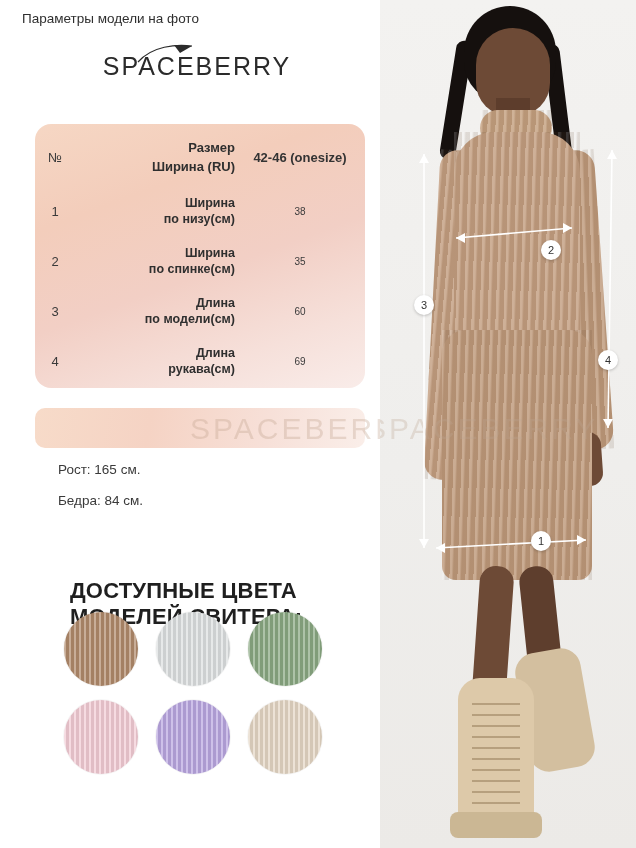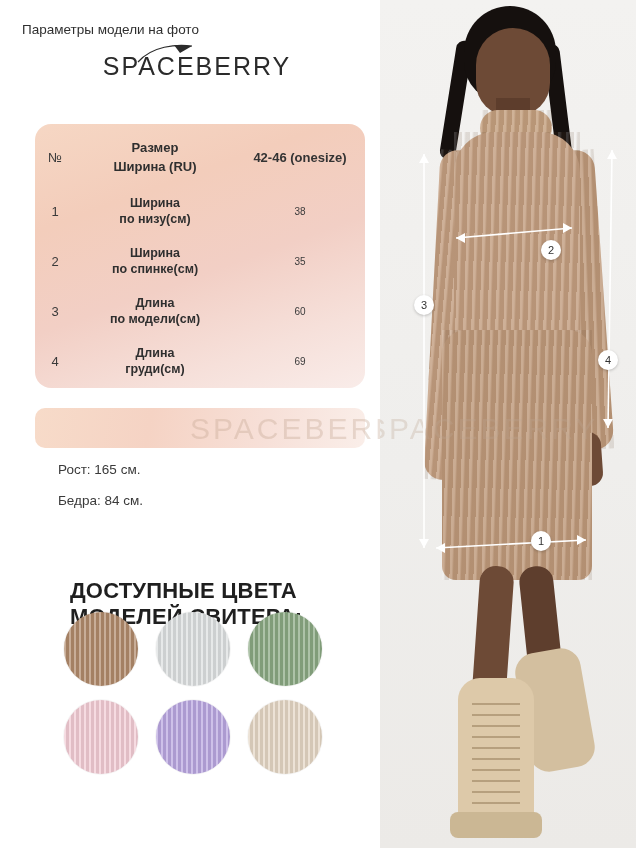--- a/index.html
+++ b/index.html
@@ -55,40 +55,40 @@
   .tbl {
     width: 100%;
     border-collapse: collapse;
     color: #2f2f2f;
   }
   .tbl td {
     padding: 0;
     vertical-align: middle;
   }
   .col-num { width: 40px; text-align: center; font-size: 13px; color: #3a3a3a; }
-  .col-name { width: 160px; text-align: center; font-size: 12.5px; line-height: 16px; font-weight: 700; color: #2f2f2f; }
+  .col-name { width: 160px; text-align: right; font-size: 12.5px; line-height: 16px; font-weight: 700; color: #2f2f2f; }
   .col-val { width: 130px; text-align: center; font-size: 10px; color: #3a3a3a; }
 
   .hdr-row td { padding-top: 14px; padding-bottom: 10px; }
   .hdr-name { font-size: 13px; font-weight: 700; line-height: 19px; }
   .hdr-val { font-size: 13px; font-weight: 700; color: #333; }
 
   .body-row td { height: 50px; }
 
   
   .model-pill {
     position: absolute;
     left: 35px; top: 408px;
     width: 330px; height: 40px;
     border-radius: 10px;
     background: linear-gradient(100deg, #f7dbc9 0%, #f5d3c4 35%, #f7e0d8 70%, #faeee9 100%);
   }
   .model-pill-text {
     position: absolute;
-    left: 22px; top: 22px;
+    left: 22px; top: 11px;
     font-size: 13.5px;
     color: #2f2f2f;
   }
   .model-lines {
     position: absolute;
     left: 58px; top: 462px;
     width: 300px;
   }
   .model-lines div {
     font-size: 13.5px;
@@ -324,21 +324,21 @@
             <div>Длина</div>
             <div>по модели(см)</div>
           </td>
           <td class="col-val">60</td>
         </tr>
 
         <tr class="body-row">
           <td class="col-num">4</td>
           <td class="col-name">
             <div>Длина</div>
-            <div>груди(см)</div>
+            <div>рукава(см)</div>
           </td>
           <td class="col-val">69</td>
         </tr>
       </tbody>
         </table>
     </div>
 
     <div class="model-pill"></div>
     <div class="model-pill-text">Параметры модели на фото</div>
     <div class="watermark">SPACEBERRY</div>

